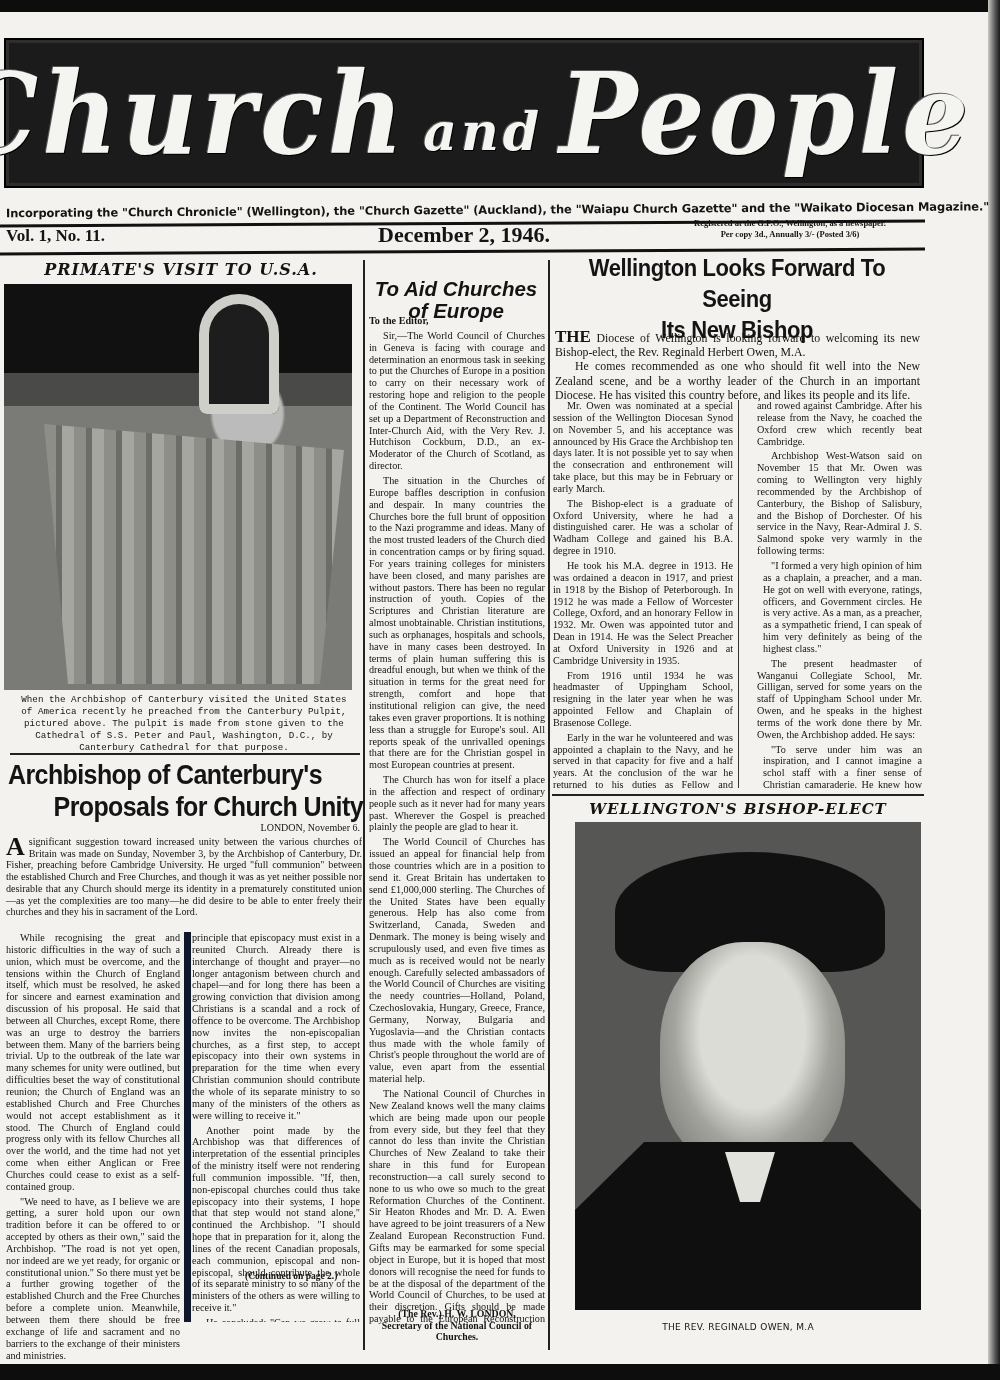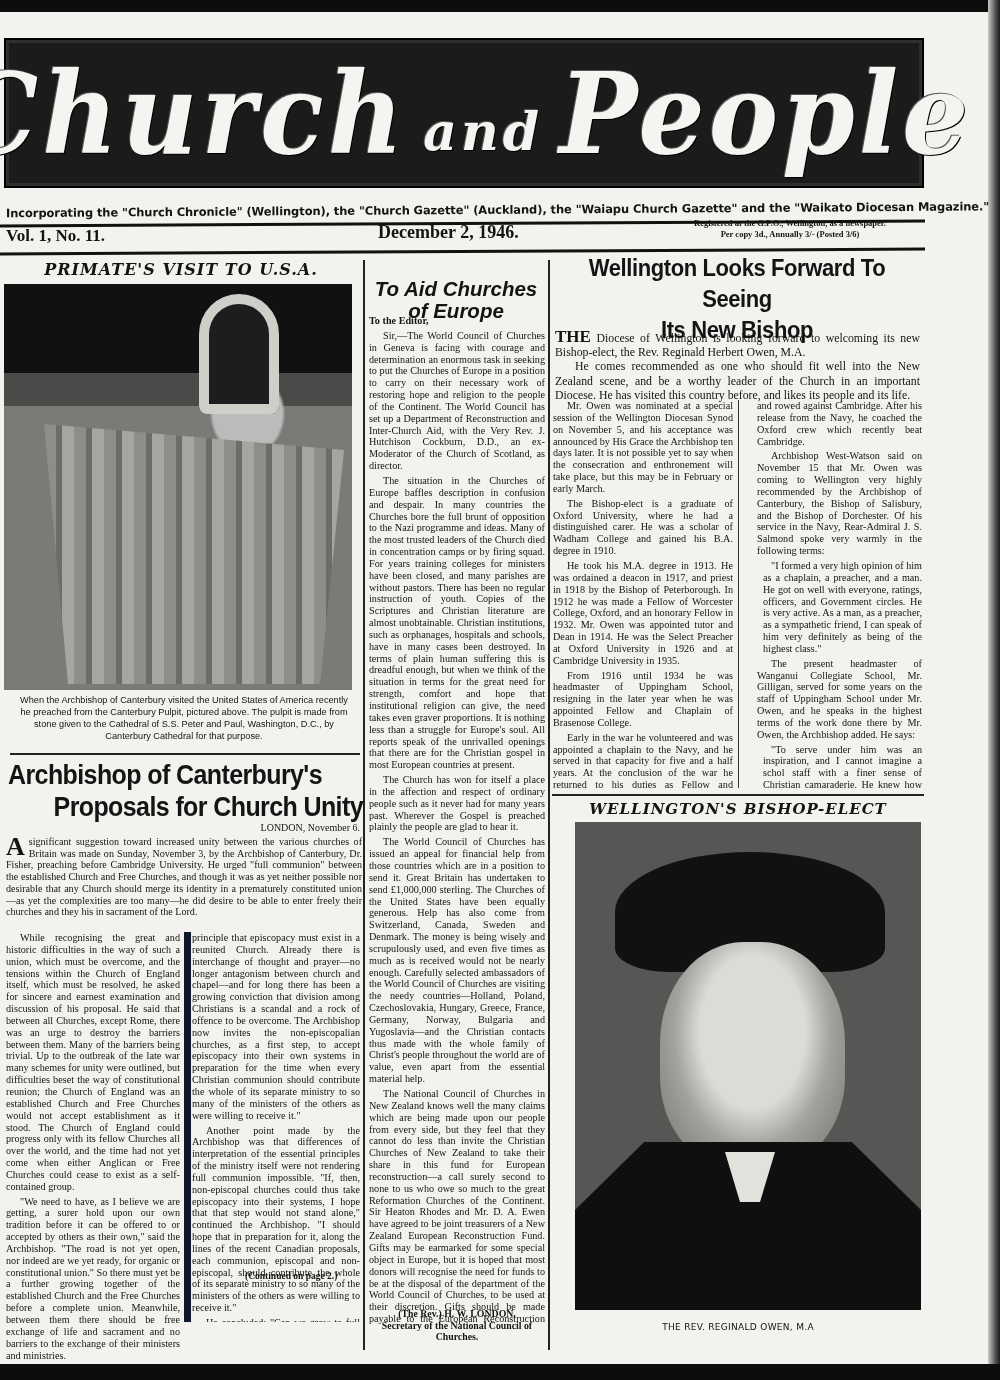--- a/index.html
+++ b/index.html
@@ -17,37 +17,37 @@
   .mt-big { font-size: 104px; font-style: italic; transform: scaleY(1.08); }
   .mt-small { font-size: 52px; font-style: italic; }
 
   .incorporating { position: absolute; left: 6px; top: 203px; width: 918px; font-family: "DejaVu Sans", sans-serif;
     font-size: 11.5px; font-weight: bold; letter-spacing: -0.1px; white-space: nowrap; transform: rotate(-0.4deg); }
   .rule { position: absolute; background: #111; }
   .rule-1 { left: 0; top: 222px; width: 925px; height: 3px; transform: rotate(-0.3deg); }
   .rule-2 { left: 0; top: 250px; width: 925px; height: 3px; transform: rotate(-0.3deg); }
 
   .volno { position: absolute; left: 6px; top: 226px; font-size: 17px; font-weight: bold; font-family: "Liberation Serif", serif; }
-  .issue-date { position: absolute; left: 378px; top: 222px; font-size: 18px; font-weight: bold; font-family: "Liberation Serif", serif; }
+  .issue-date { position: absolute; left: 378px; top: 222px; font-size: 22px; font-weight: bold; font-family: "Liberation Serif", serif; }
   .registered { position: absolute; left: 650px; top: 218px; width: 280px; text-align: center; font-size: 8.5px; font-weight: bold; line-height: 11px; font-family: "Liberation Serif", serif; }
 
   .col-rule { position: absolute; width: 1.5px; background: #222; }
   .cr-1 { left: 363px; top: 260px; height: 1090px; }
   .cr-2 { left: 548px; top: 260px; height: 1090px; }
 
   
   .primate-head { position: absolute; left: 0; top: 260px; width: 362px; text-align: center; font-size: 16px; font-weight: bold; font-style: italic; letter-spacing: 1px; }
   .photo { position: absolute; background: #2a2a2a; overflow: hidden; }
   .photo-pulpit { left: 4px; top: 284px; width: 348px; height: 406px;
     background: radial-gradient(ellipse at 62% 22%, #d9d9d4 0 6%, transparent 7%),
                 radial-gradient(ellipse at 70% 32%, #bbb 0 10%, transparent 11%),
                 linear-gradient(180deg, #111 0 22%, #4a4a48 22% 30%, #7a7a76 30% 100%); }
   .pulpit-figure { position: absolute; left: 195px; top: 10px; width: 80px; height: 120px; border-radius: 40px 40px 8px 8px; background: #1d1d1d; box-shadow: 0 0 0 10px #cfcfca inset; }
   .pulpit-body { position: absolute; left: 40px; top: 140px; width: 300px; height: 260px; background: repeating-linear-gradient(90deg,#8e8e88 0 12px,#6c6c68 12px 18px,#a6a6a0 18px 30px); clip-path: polygon(0 0,100% 10%,92% 100%,8% 100%); }
-  .caption-1 { position: absolute; left: 14px; top: 694px; width: 340px; text-align: center; font-family: Liberation Sans, sans-serif; font-size: 9.2px; line-height: 12px; }
+  .caption-1 { position: absolute; left: 14px; top: 694px; width: 340px; text-align: center; font-family: Liberation Mono, monospace; font-size: 9.2px; line-height: 12px; }
   .rule-3 { left: 10px; top: 753px; width: 350px; height: 2px; background: #222; }
   .canterbury-head { position: absolute; left: 8px; top: 758px; width: 355px; font-family: "Liberation Sans", sans-serif; font-weight: bold; font-size: 25px; line-height: 29px; letter-spacing: -0.6px; transform: scaleY(1.12); transform-origin: top; }
   .ch-line2 { display: block; text-align: right; padding-right: 0; }
   .dateline { position: absolute; left: 200px; top: 822px; width: 160px; text-align: right; font-size: 10px; font-family: "Liberation Serif", serif; }
   .lead-para { position: absolute; left: 6px; top: 836px; width: 356px; font-size: 10.1px; line-height: 11.7px; text-align: justify; font-family: "Liberation Serif", serif; }
   .drop-a { float: left; font-size: 26px; line-height: 22px; font-weight: bold; margin-right: 4px; }
 
   .body-col { position: absolute; font-family: "Liberation Serif", serif; font-size: 10.2px; line-height: 11.85px; text-align: justify; }
   .body-col p { text-indent: 14px; margin-bottom: 3px; }
   .c1a { left: 6px; top: 932px; width: 174px; height: 440px; overflow: hidden; }

